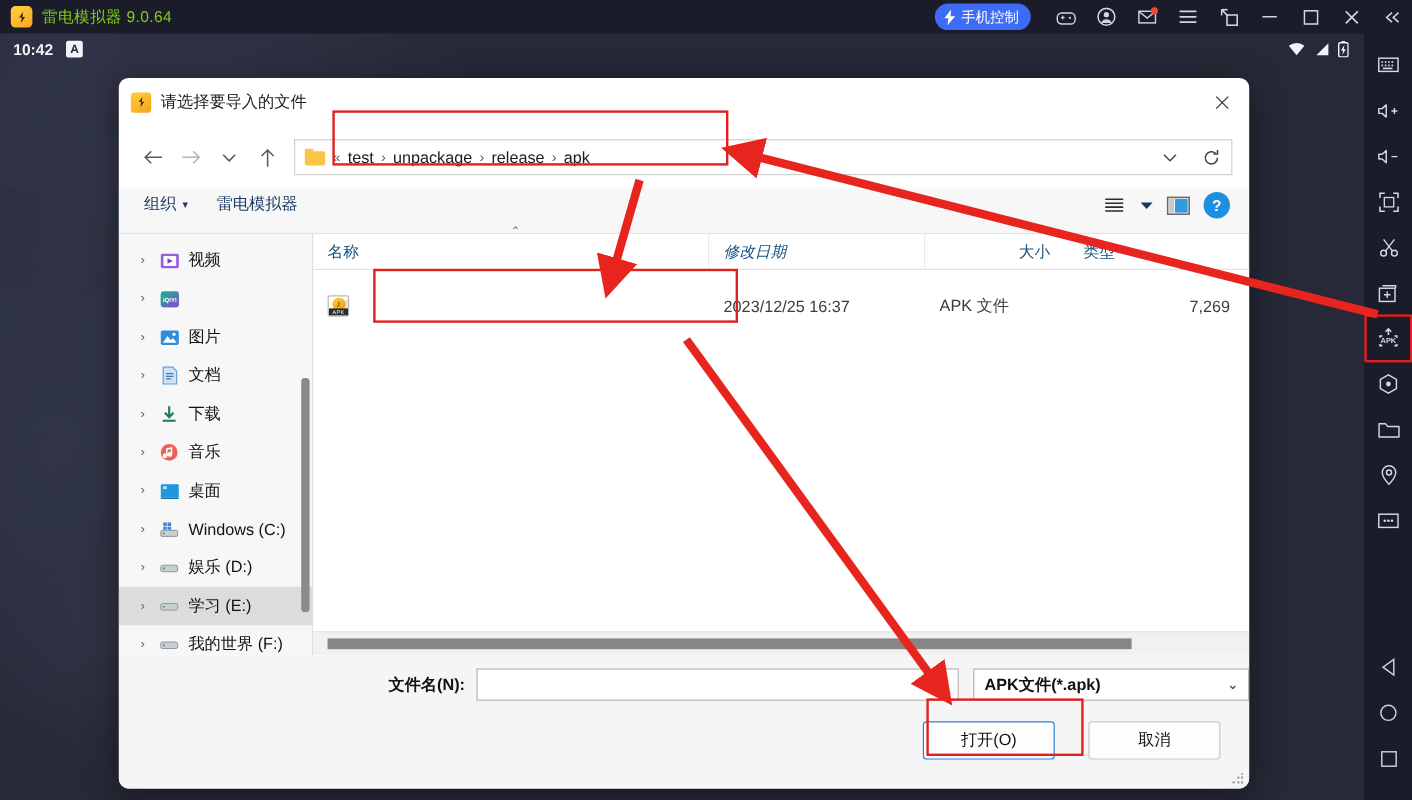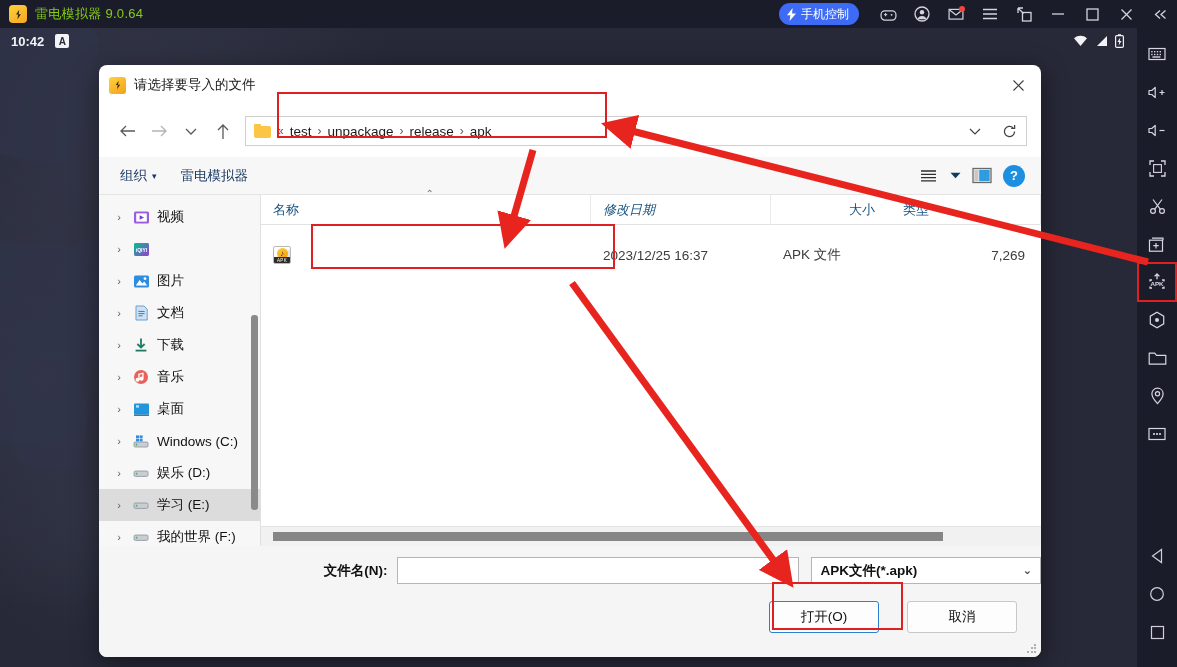--- a/index.html
+++ b/index.html
@@ -126,21 +126,21 @@
   .crumb-chev { width: 34px; display:flex; align-items:center; justify-content:center; color:#444; }
   .crumb-refresh { width: 34px; display:flex; align-items:center; justify-content:center; color:#444; }
   .searchbox {
     width: 254px; height: 30px; border:1px solid #cfcfcf; background:#fff; margin-left: 8px;
     display:flex; align-items:center; padding-left:10px; gap:8px; color:#5e5e5e; font-size:13.5px;
   }
 
   
   .cmd-row {
     height: 38px; background:#f7f7f7; border-bottom:1px solid #e4e4e4;
-    display:flex; align-items:center; padding: 0 12px; gap: 6px; font-size:13.5px; color:#1b3a63;
+    display:flex; align-items:flex-start; padding: 0 12px; gap: 6px; font-size:13.5px; color:#1b3a63;
   }
   .cmd-btn { display:flex; align-items:center; gap:5px; padding: 4px 9px; border-radius:3px; white-space:nowrap; }
   .cmd-caret { font-size:9px; color:#1b3a63; }
   .cmd-right { margin-left:auto; display:flex; align-items:center; gap:2px; }
   .cmd-ic { width: 30px; height:28px; display:flex; align-items:center; justify-content:center; color:#2d2d2d; }
   .help-circle {
     width:22px; height:22px; border-radius:50%; background:#1d8fe0; color:#fff;
     display:flex; align-items:center; justify-content:center; font-size:13px; font-weight:bold;
   }
 

